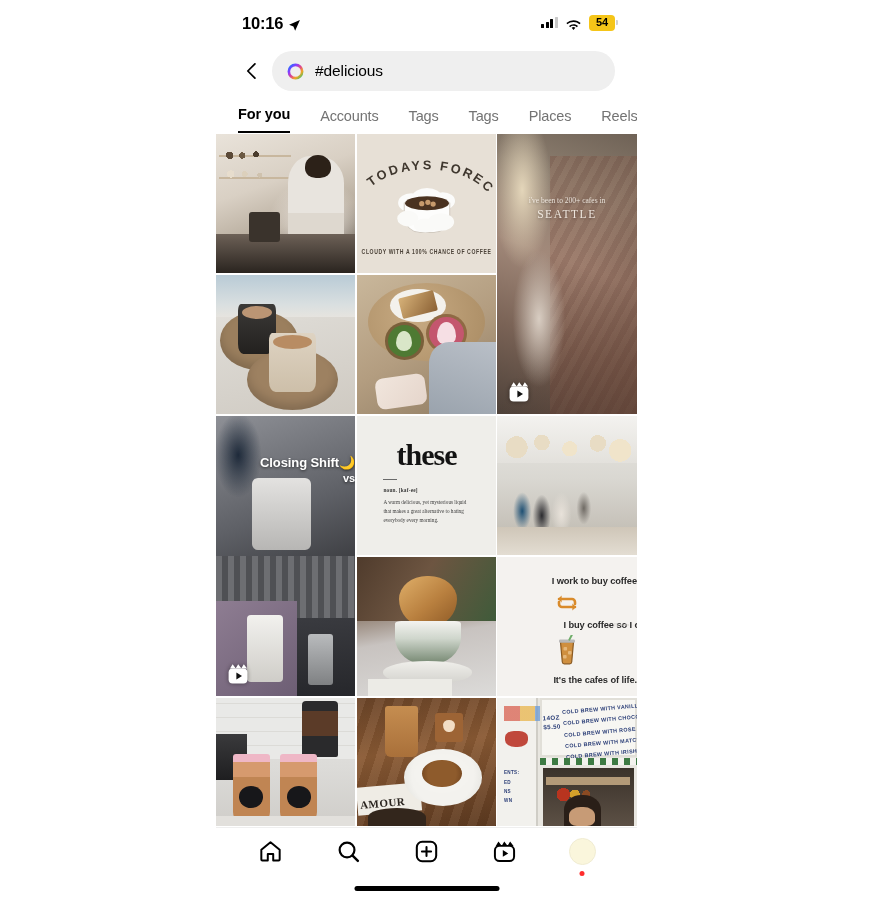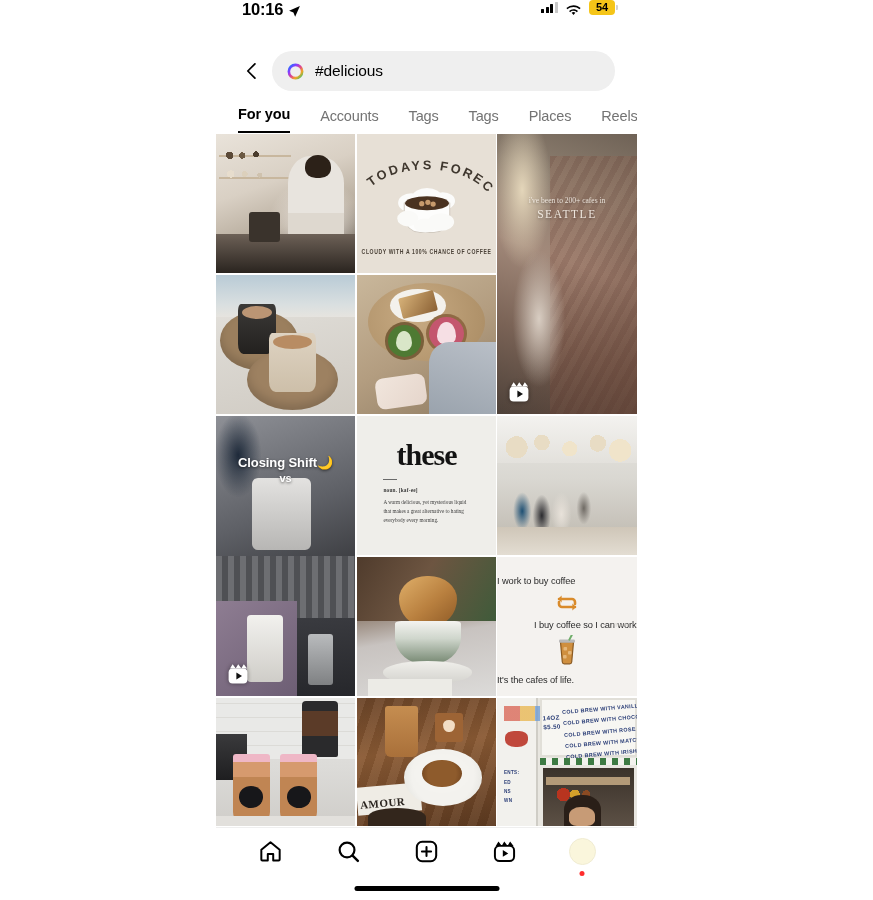--- a/index.html
+++ b/index.html
@@ -21,21 +21,21 @@
     left: 216px; top: 0;
     width: 421px; height: 900px;
     background: #ffffff;
     overflow: hidden;
   }
 
   
   .statusbar {
     position: relative;
     height: 46px;
-    display: flex; align-items: flex-start;
+    display: flex; align-items: center;
     padding: 0 22px 0 26px;
   }
   .sb-time {
     font-size: 16.5px; font-weight: bold; color: #000;
     letter-spacing: -0.2px;
     display: flex; align-items: center; gap: 5px;
   }
   .sb-loc { display: inline-block; width: 13px; height: 13px; }
   .sb-right {
     margin-left: auto;
@@ -343,21 +343,21 @@
     background: linear-gradient(to bottom, #f2f1ee, #cfcdc8);
     border-radius: 4px;
   }
   .art-closing .pitcher {
     position: absolute; right: 16%; bottom: 4%; width: 18%; height: 18%;
     background: linear-gradient(to bottom, #b9bbbd, #7f8183);
     border-radius: 3px;
   }
   .closing-txt {
     position: absolute; left: 0; top: 14%; width: 100%;
-    text-align: center; color: #fff;
+    text-align: right; color: #fff;
     text-shadow: 0 1px 3px rgba(0,0,0,.6);
     font-size: 13px; font-weight: bold;
     letter-spacing: -0.1px;
   }
   .closing-txt .vs { display:block; font-size: 11px; margin-top: 2px; }
 
   
   .art-def {
     background: #efeeea;
   }
@@ -443,22 +443,22 @@
   }
   .art-croissant .napkin {
     position: absolute; left: 8%; bottom: 0; width: 60%; height: 12%;
     background: #ecebe6;
   }
 
   
   .art-meme { background: #f4f2ef; }
   .meme-l {
     position: absolute; left: 0; width: 100%;
-    text-align: left; color: #2b2b2b;
-    font-size: 9.3px; letter-spacing: -0.1px;
+    text-align: right; color: #2b2b2b;
+    font-size: 9.3px; letter-spacing: -0.1px; font-weight: bold;
   }
   .meme-l.a { top: 14%; }
   .meme-l.b { top: 45%; margin-left: 37px; }
   .meme-l.c { top: 85%; }
   .meme-loop {
     position: absolute; left: 50%; top: 25%;
     transform: translateX(-50%);
     width: 26px; height: 22px;
   }
   .meme-drink {

